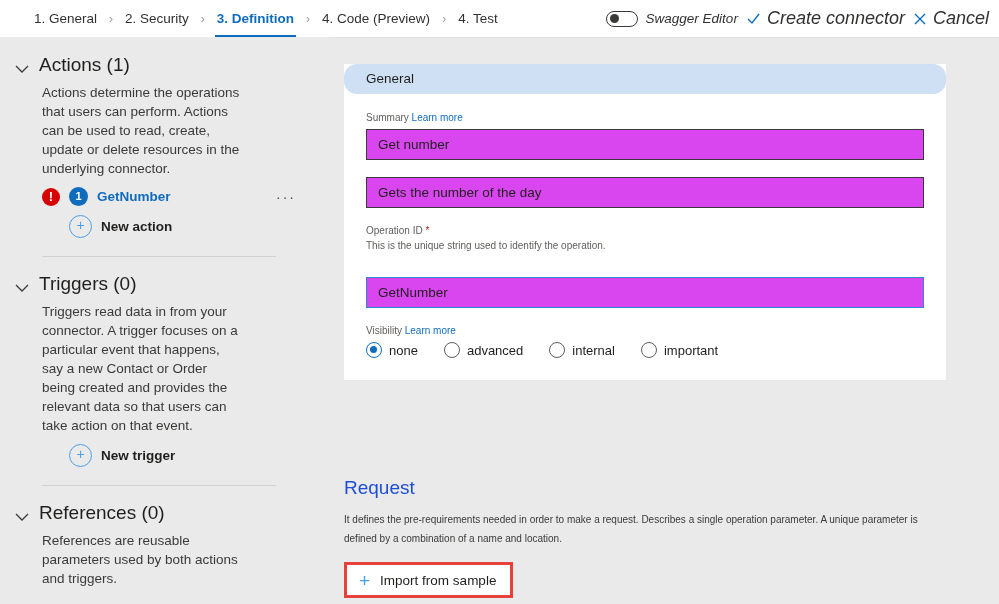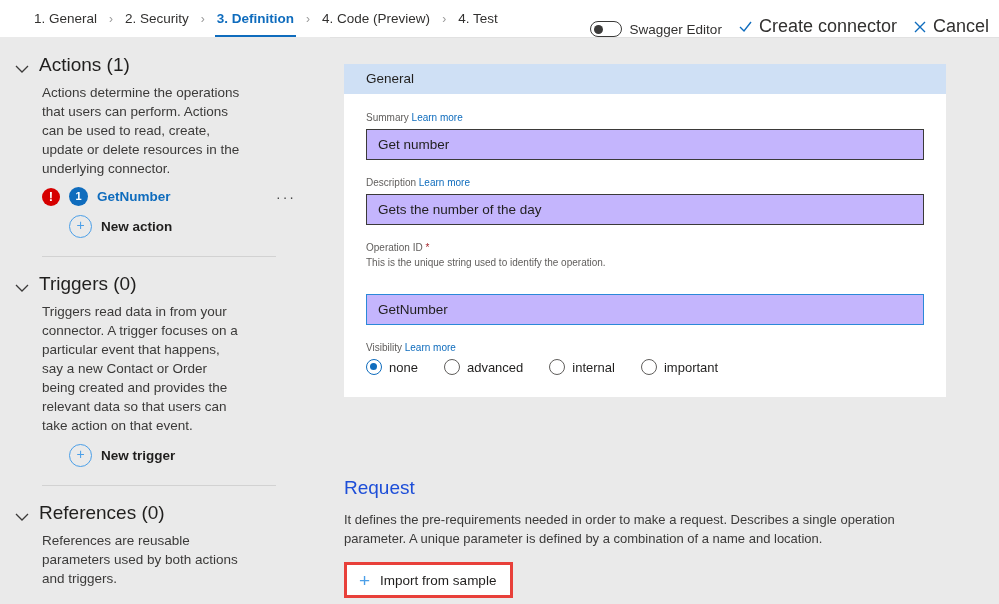--- a/index.html
+++ b/index.html
@@ -61,22 +61,23 @@
     font-size: 12px;
     padding: 0 2px;
     user-select: none;
   }
   .topbar-right {
     position: absolute;
     right: 10px;
     top: 0;
     height: 37px;
     display: flex;
-    align-items: flex-end;
-    gap: 16px;
+    align-items: center;
+    gap: 8px;
+    font-style: italic;
   }
   .toggle-wrap {
     display: flex;
     align-items: center;
     gap: 8px;
     cursor: pointer;
   }
   .toggle {
     width: 32px;
     height: 16px;
@@ -223,20 +224,21 @@
     width: 602px;
     background: #ffffff;
   }
   .card-head {
     background: #cfe0f5;
     height: 30px;
     line-height: 30px;
     padding-left: 22px;
     font-size: 13.5px;
     color: #201f1e;
+    border-radius: 13px;
   }
   .card-body { padding: 18px 22px 22px 22px; }
   .field { margin-bottom: 17px; }
   .field:last-child { margin-bottom: 0; }
   .flabel {
     font-size: 10px;
     color: #605e5c;
     margin-bottom: 6px;
   }
   .flabel .learn {
@@ -252,21 +254,21 @@
   input.tbox {
     display: block;
     box-sizing: border-box;
     width: 558px;
     height: 31px;
     padding: 0 11px;
     font-size: 13.5px;
     font-family: "Liberation Sans", sans-serif;
     color: #201f1e;
     border: 1px solid #3b3a39;
-    background: #c4b5fd;
+    background: #d946ef;
     outline: none;
   }
   input.tbox.focused {
     border: 1.5px solid #2b88d8;
   }
   .radios {
     display: flex;
     align-items: center;
     gap: 26px;
     margin-top: 4px;
@@ -305,21 +307,21 @@
     left: 14px;
     top: 440px;
     width: 620px;
   }
   .req-title {
     font-size: 19px;
     color: #1d4ed8;
     margin-bottom: 11px;
   }
   .req-desc {
-    font-size: 13px;
+    font-size: 10px;
     line-height: 19px;
     color: #3b3a39;
     max-width: 600px;
     margin-bottom: 14px;
   }
   .highlight-box {
     display: inline-block;
     border: 3px solid #e8403a;
     padding: 0;
   }
@@ -448,24 +450,20 @@
 
       <div class="field">
         <div class="flabel">
           <span>Summary</span>
           <span class="learn">Learn more</span>
         </div>
         <input class="tbox" type="text" value="Get number" style="">
       </div>
 
       <div class="field">
-        <div class="flabel">
-          <span>Description</span>
-          <span class="learn">Learn more</span>
-        </div>
         <input class="tbox" type="text" value="Gets the number of the day" style="">
       </div>
 
       <div class="field">
         <div class="flabel">
           <span>Operation ID</span>
           <span class="req-star">*</span>
         </div>
         <div class="fhint">This is the unique string used to identify the operation.</div>
         <input class="tbox focused" type="text" value="GetNumber" style="">

